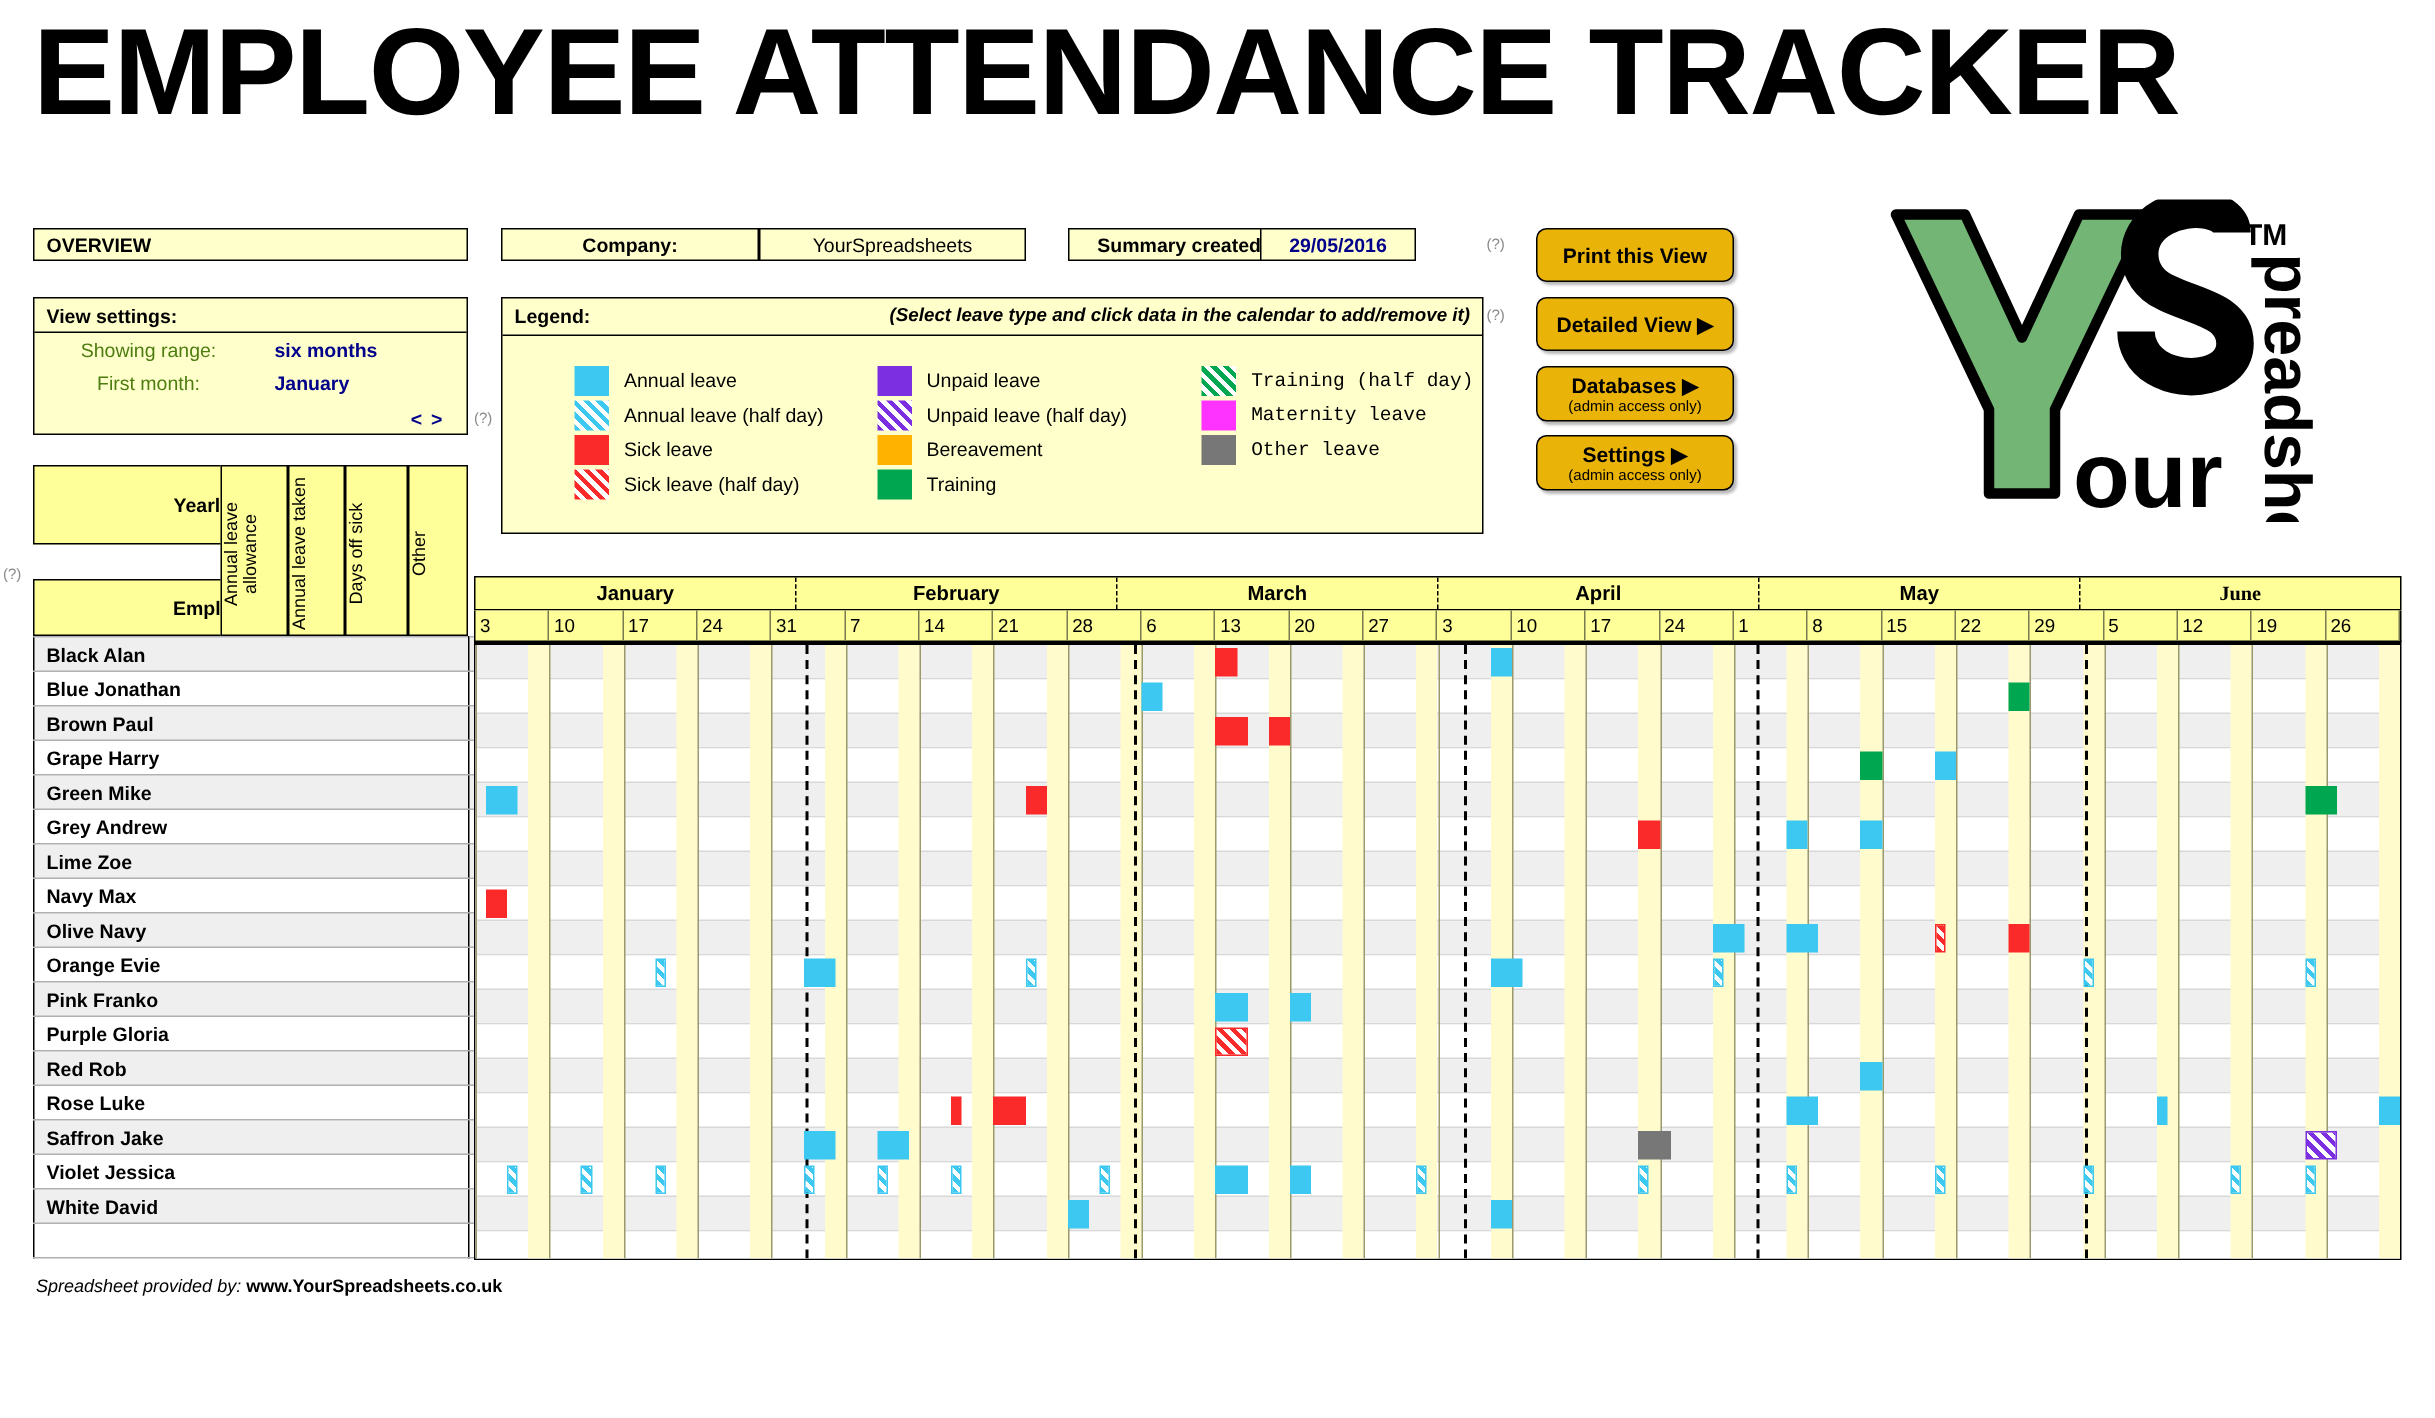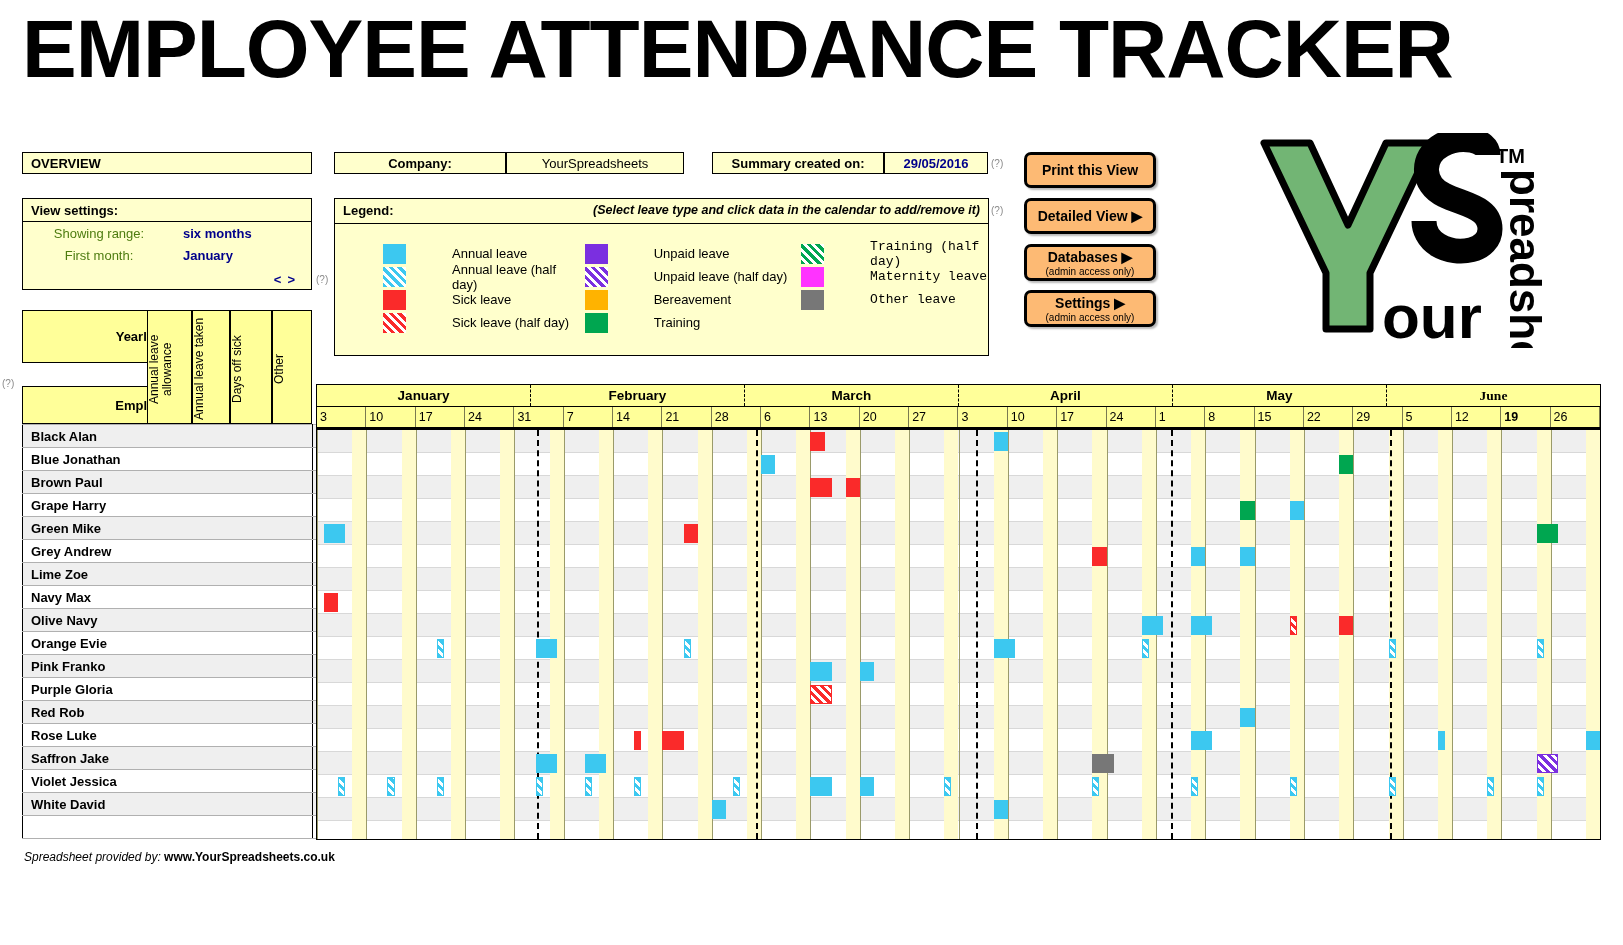--- a/index.html
+++ b/index.html
@@ -100,31 +100,31 @@
   }
   #legend .lg-note {
     position: absolute; right: 8px; top: 4px; font-style: italic;
     font-weight: bold; font-size: 12.5px;
   }
   .lg-cols { display: flex; padding: 18px 0 0 48px; }
   .lg-col { display: flex; flex-direction: column; gap: 0px; }
   .lg-col.c1 { width: 205px; }
   .lg-col.c2 { width: 220px; }
   .lg-col.c3 { width: 190px; font-family: Liberation Mono, monospace; }
-  .lg-item { display: flex; align-items: center; height: 23px; gap: 36px; }
+  .lg-item { display: flex; align-items: center; height: 23px; }
   .sw {
     width: 23px; height: 20px; display: inline-block; margin-right: 10px;
     flex: 0 0 23px;
   }
   .lg-item span.lbl { font-size: 13px; color: #000; }
 
   
   .btn {
-    position: absolute; background: #fdba74;
-    border: 3px solid #000000; border-radius: 7px;
+    position: absolute; background: #eab308;
+    border: 1px solid #000000; border-radius: 7px;
     box-shadow: 2px 2px 2px rgba(0,0,0,0.28);
     display: flex; flex-direction: column;
     align-items: center; justify-content: center;
     font-weight: bold; font-size: 14px; color: #000;
     cursor: pointer;
   }
   .btn .sub { font-weight: normal; font-size: 10px; margin-top: 1px; }
 
   
   #logo { position: absolute; left: 1252px; top: 133px; width: 300px; height: 215px; }
@@ -261,21 +261,21 @@
   <div class="vcol" style="left:230px; width:42px;">
     <div class="vtxt">Days off sick</div>
   </div>
   <div class="vcol" style="left:272px; width:40px;">
     <div class="vtxt">Other</div>
   </div>
 
   <div class="topcell bold" style="left:334px; top:152px; width:172px;">Company:</div>
   <div class="topcell" style="left:506px; top:152px; width:178px;">YourSpreadsheets</div>
   <div class="topcell bold" style="left:712px; top:152px; width:172px;">Summary created on:</div>
-  <div class="topcell blue" style="left:884px; top:152px; width:104px;">29/05/2016</div>
+  <div class="topcell blue" style="left:840px; top:152px; width:104px;">29/05/2016</div>
   <div class="hint" style="left:991px; top:158px;">(?)</div>
   <div class="hint" style="left:991px; top:205px;">(?)</div>
 
   <div id="legend">
     <div class="lg-head">
       <div class="lg-title">Legend:</div>
       <div class="lg-note">(Select leave type and click data in the calendar to add/remove it)</div>
     </div>
     <div class="lg-cols">
       <div class="lg-col c1">
@@ -518,21 +518,21 @@
       <div class="wcell" style="width: 49.3462px;">10</div>
       <div class="wcell" style="width: 49.3462px;">17</div>
       <div class="wcell" style="width: 49.3462px;">24</div>
       <div class="wcell" style="width: 49.3462px;">1</div>
       <div class="wcell" style="width: 49.3462px;">8</div>
       <div class="wcell" style="width: 49.3462px;">15</div>
       <div class="wcell" style="width: 49.3462px;">22</div>
       <div class="wcell" style="width: 49.3462px;">29</div>
       <div class="wcell" style="width: 49.3462px;">5</div>
       <div class="wcell" style="width: 49.3462px;">12</div>
-      <div class="wcell" style="width: 49.3462px; font-weight: bold;">19</div>
+      <div class="wcell" style="width: 49.3462px;">19</div>
       <div class="wcell" style="width: 49.3462px;">26</div>
     </div>
 
   <div id="calbody">
     <div id="rows-layer">
         <div class="calrow a"></div>
         <div class="calrow b"></div>
         <div class="calrow a"></div>
         <div class="calrow b"></div>
         <div class="calrow a"></div>

